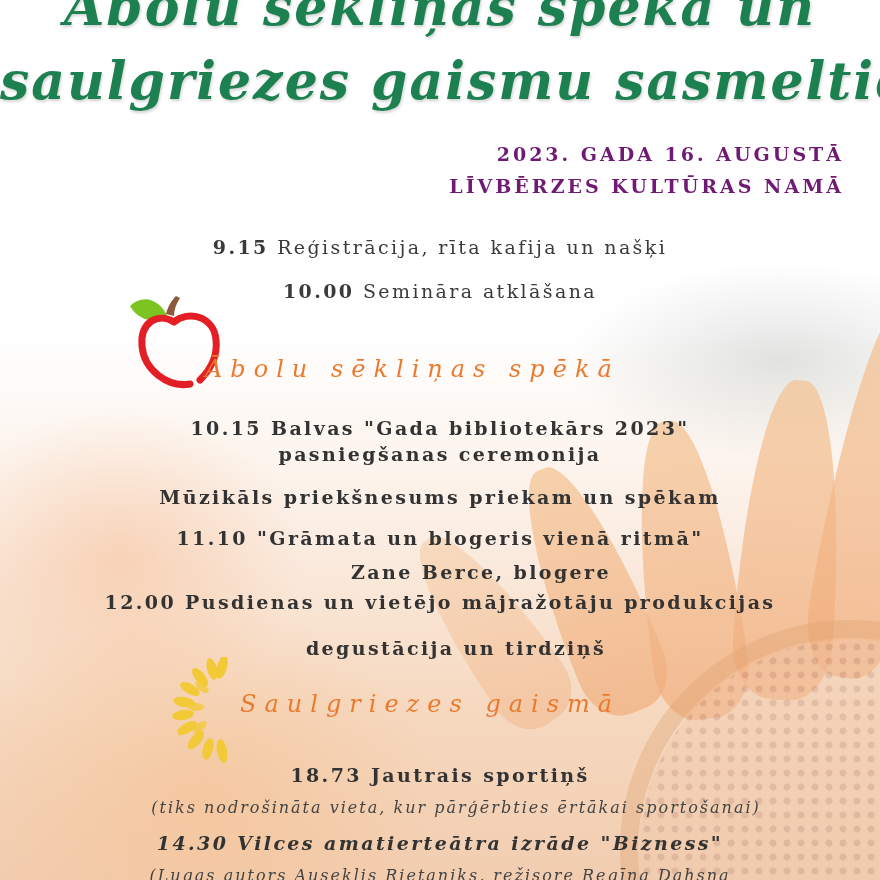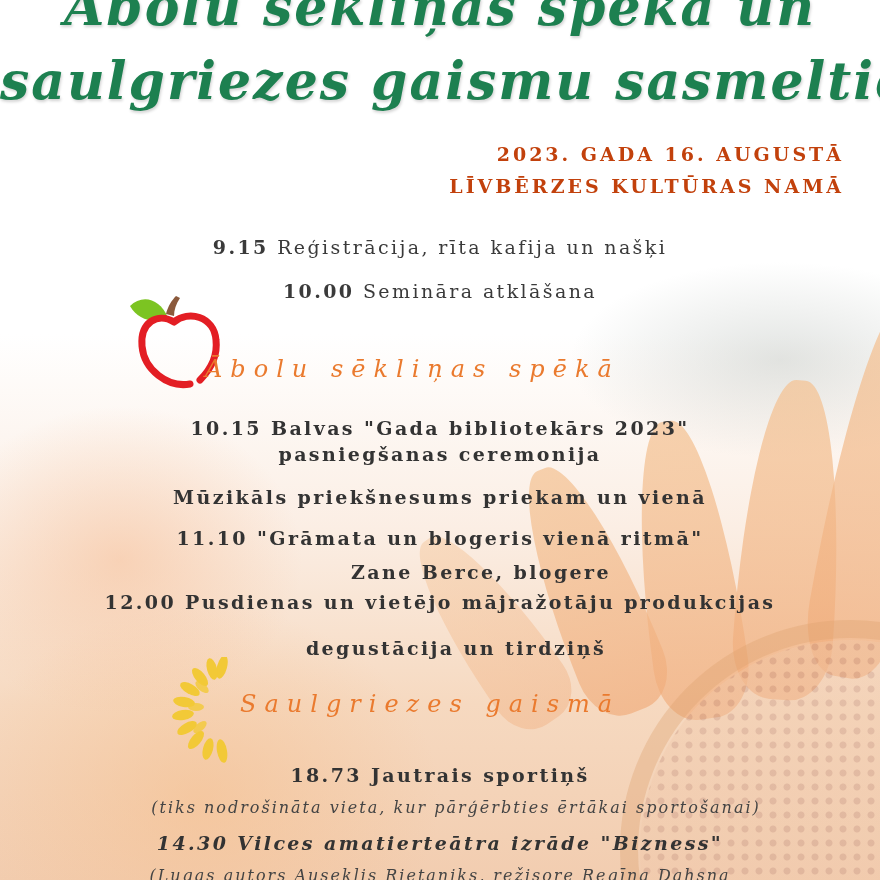--- a/index.html
+++ b/index.html
@@ -49,21 +49,21 @@
     font-style: italic; font-weight: bold;
     font-size: 52px; letter-spacing: 2px;
     text-shadow: 1px 2px 3px rgba(0,0,0,0.18);
     white-space: nowrap;
   }
   .title.l1 { top: -24px; }
   .title.l2 { top: 50px; }
 
   .meta {
     position: absolute; right: 36px; text-align: right;
-    color: #c2410c; font-weight: bold; font-size: 19px; letter-spacing: 3px;
+    color: #701a75; font-weight: bold; font-size: 19px; letter-spacing: 3px;
     font-family: "DejaVu Serif", serif;
   }
   .meta.d { top: 143px; }
   .meta.l { top: 175px; }
 
   .line {
     position: absolute; left: 0; width: 880px; text-align: center;
     color: #3a3a3a; font-size: 19px; letter-spacing: 2.4px; white-space: nowrap;
     font-family: "DejaVu Serif", serif;
   }
@@ -108,21 +108,21 @@
 
   <svg class="icon" style="left:128px; top:292px;" width="100" height="100" viewBox="0 0 100 100">
     <path d="M38 22 C40 14, 44 8, 48 4 L52 6 C48 12, 46 18, 46 24 Z" fill="#8b5a3c"></path>
     <path d="M2 14 C14 2, 32 6, 40 26 C26 32, 10 28, 2 14 Z" fill="#7cc422"></path>
     <path d="M46 30 C60 18, 86 24, 88 48 C90 66, 80 80, 72 88 M46 30 C30 20, 12 30, 14 54 C16 78, 40 96, 62 92" fill="none" stroke="#e31e24" stroke-width="7" stroke-linecap="round"></path>
   </svg>
   <div class="section" style="left:205px; top:355px;">Ābolu sēkliņas spēkā</div>
 
   <div class="line bold" style="top:417px;">10.15 Balvas "Gada bibliotekārs 2023"</div>
   <div class="line bold" style="top:443px;">pasniegšanas ceremonija</div>
-  <div class="line bold" style="top:486px;">Mūzikāls priekšnesums priekam un vienā</div>
+  <div class="line bold" style="top:486px;">Mūzikāls priekšnesums priekam un spēkam</div>
   <div class="line bold" style="top:527px;">11.10 "Grāmata un blogeris vienā ritmā"</div>
   <div class="line bold" style="top:561px;margin-left:41px;">Zane Berce, blogere</div>
   <div class="line bold" style="top:591px;">12.00 Pusdienas un vietējo mājražotāju produkcijas</div>
   <div class="line bold" style="top:637px;padding-left:32px;">degustācija un tirdziņš</div>
 
   <svg class="icon" style="left:172px; top:657px;" width="64" height="106" viewBox="0 0 64 106">
     <g fill="#f2c937">
       <ellipse cx="50" cy="10" rx="5" ry="12" transform="rotate(15 50 10)"></ellipse>
       <ellipse cx="40" cy="12" rx="5" ry="11" transform="rotate(-15 40 12)"></ellipse>
       <ellipse cx="28" cy="20" rx="5" ry="11" transform="rotate(-40 28 20)"></ellipse>

